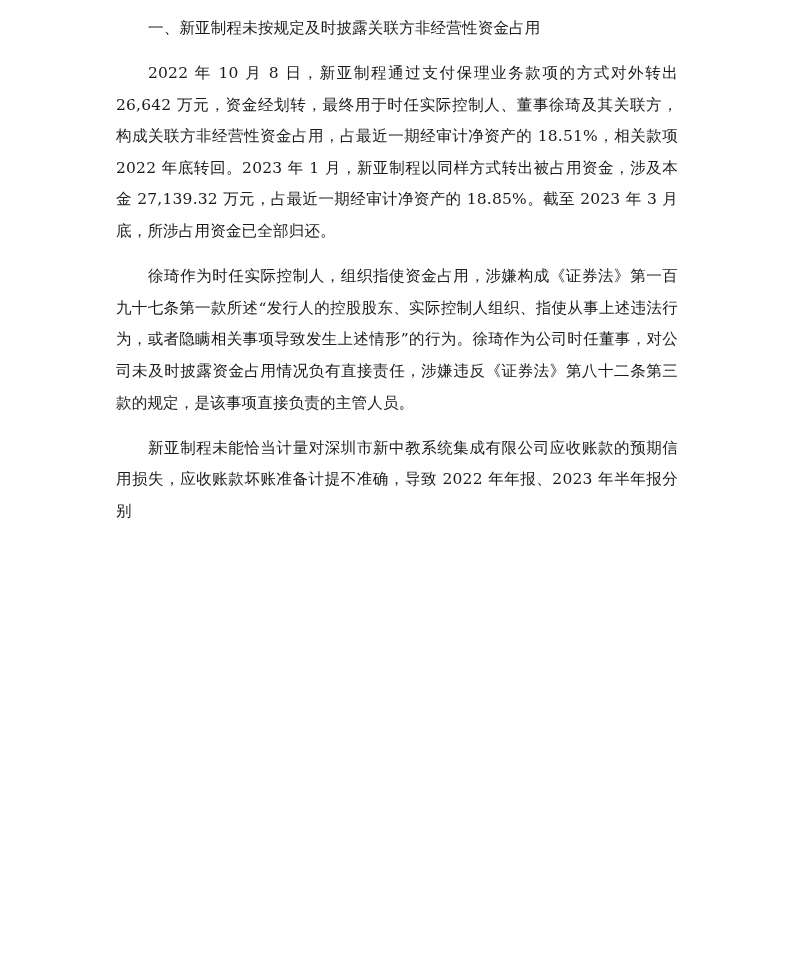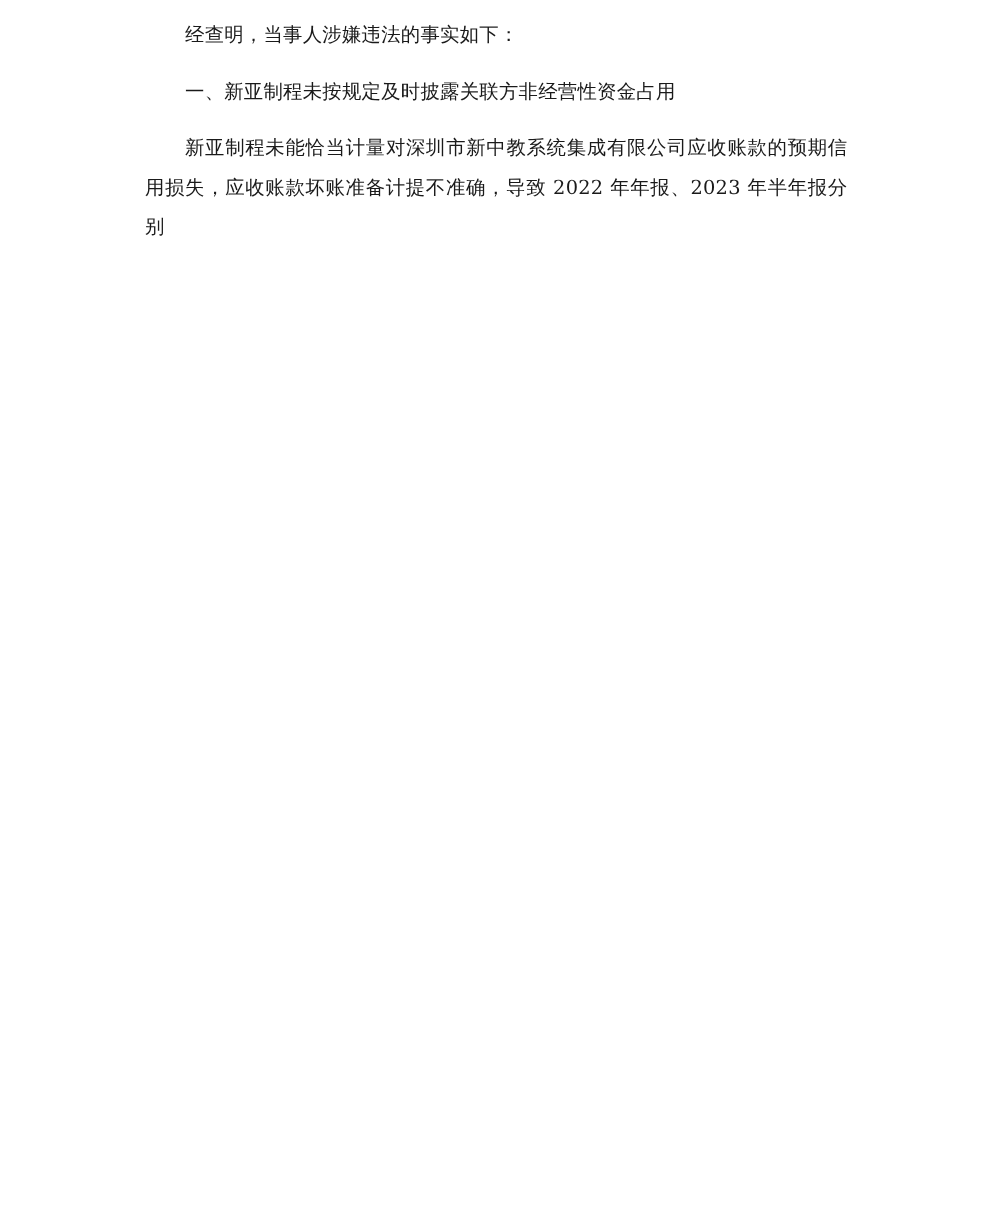--- a/index.html
+++ b/index.html
@@ -15,16 +15,17 @@
     text-indent: 32px;
     text-align: justify;
     text-justify: inter-character;
     letter-spacing: 0.2px;
   }
 </style>
 </head>
 <body>
 
 <div class="page">
-  <p class="para">经查明，当事人涉嫌违法的事实如下：</p>
   <p class="para">一、新亚制程未按规定及时披露关联方非经营性资金占用</p>
+  <p class="para">2022 年 10 月 8 日，新亚制程通过支付保理业务款项的方式对外转出 26,642 万元，资金经划转，最终用于时任实际控制人、董事徐琦及其关联方，构成关联方非经营性资金占用，占最近一期经审计净资产的 18.51%，相关款项 2022 年底转回。2023 年 1 月，新亚制程以同样方式转出被占用资金，涉及本金 27,139.32 万元，占最近一期经审计净资产的 18.85%。截至 2023 年 3 月底，所涉占用资金已全部归还。</p>
+  <p class="para">徐琦作为时任实际控制人，组织指使资金占用，涉嫌构成《证券法》第一百九十七条第一款所述“发行人的控股股东、实际控制人组织、指使从事上述违法行为，或者隐瞒相关事项导致发生上述情形”的行为。徐琦作为公司时任董事，对公司未及时披露资金占用情况负有直接责任，涉嫌违反《证券法》第八十二条第三款的规定，是该事项直接负责的主管人员。</p>
   <p class="para">新亚制程未能恰当计量对深圳市新中教系统集成有限公司应收账款的预期信用损失，应收账款坏账准备计提不准确，导致 2022 年年报、2023 年半年报分别</p>
 </div>
 
 </body></html>

